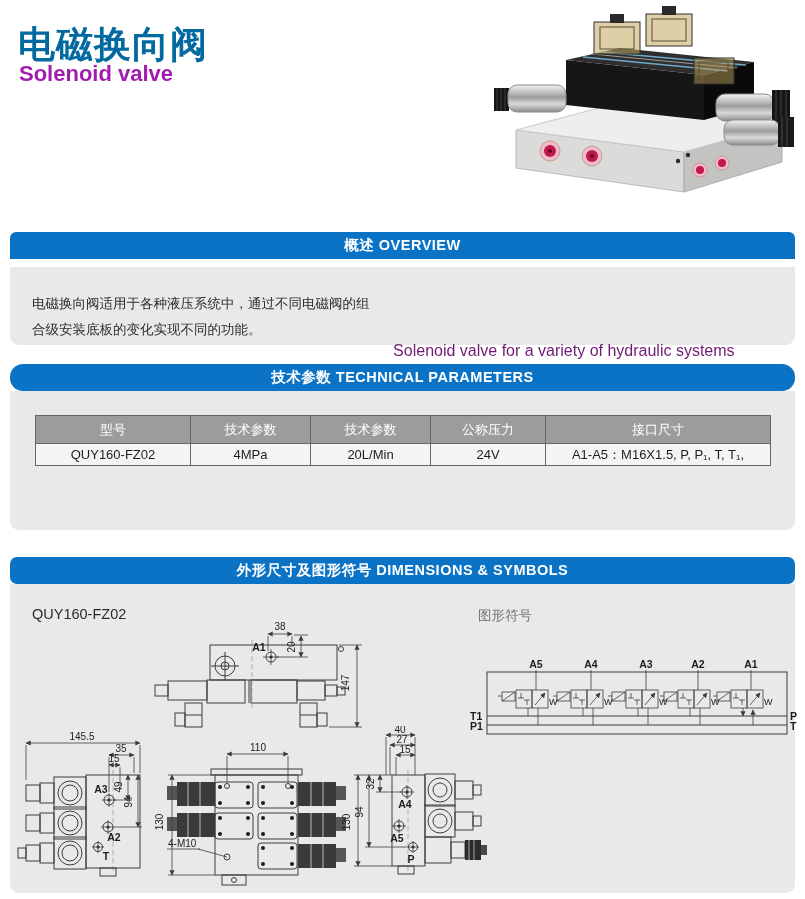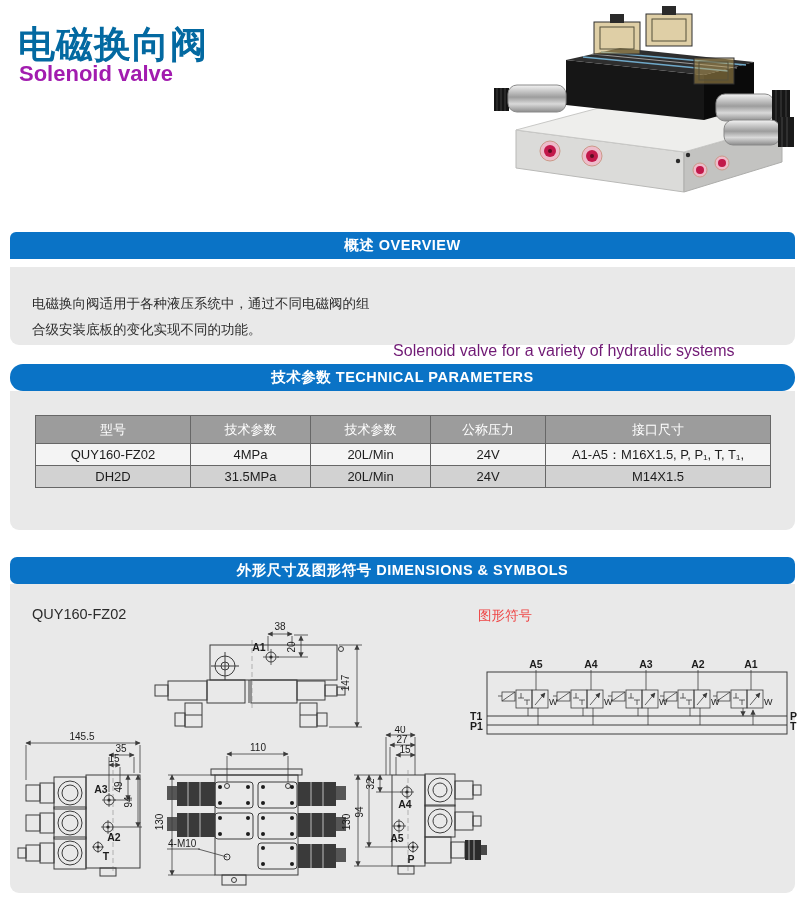--- a/index.html
+++ b/index.html
@@ -31,21 +31,21 @@
   table.params th, table.params td { border:1px solid #676767; text-align:center; padding:0; }
   table.params th { background:#9c9c9c; color:#fff; font-weight:normal; height:28px; font-size:13px; }
   table.params td { height:22px; color:#1d1d1d; }
   tr.row-light td { background:#f4f4f4; }
   tr.row-dark td { background:#d2d2d2; }
   .c0{width:155px;} .c1{width:120px;} .c2{width:120px;} .c3{width:115px;} .c4{width:225px;}
 
   #dim-banner { top:557px;border-radius:7px; }
   #dim-box { top:584px; height:309px; }
   .model-label { position:absolute; left:32px; top:606px; font-size:14.5px; color:#2b2b2b; }
-  .symbol-label { position:absolute; left:478px; top:607px; font-size:13.5px; color:#ef4444; }
+  .symbol-label { position:absolute; left:478px; top:607px; font-size:13.5px; color:#737373; }
 
   .drw { position:absolute; }
   svg text { font-family:"Liberation Sans", sans-serif; fill:#1c1c1c; }
   .dimtxt { font-size:10px; }
   .porttxt { font-size:10.5px; font-weight:bold; }
   .thin  { stroke:#3c3c3c; stroke-width:1; fill:none; }
   .dline { stroke:#3c3c3c; stroke-width:.8; fill:none; }
   .dash  { stroke:#8a8a8a; stroke-width:.6; fill:none; stroke-dasharray:5 3; }
 </style>
 </head>
@@ -167,27 +167,20 @@
       <th>公称压力</th>
       <th>接口尺寸</th>
     </tr>
     <tr class="row-light">
       <td>QUY160-FZ02</td>
       <td>4MPa</td>
       <td>20L/Min</td>
       <td>24V</td>
       <td>A1-A5：M16X1.5, P, P₁, T, T₁,</td>
     </tr>
-    <tr class="row-dark">
-      <td>DH2D</td>
-      <td>31.5MPa</td>
-      <td>20L/Min</td>
-      <td>24V</td>
-      <td>M14X1.5</td>
-    </tr>
   </tbody>
     </table>
 </div>
 
 
 <div class="banner" id="dim-banner">外形尺寸及图形符号 DIMENSIONS &amp; SYMBOLS</div>
 <div class="graybox" id="dim-box"></div>
 <div class="model-label">QUY160-FZ02</div>
 <div class="symbol-label">图形符号</div>
 

